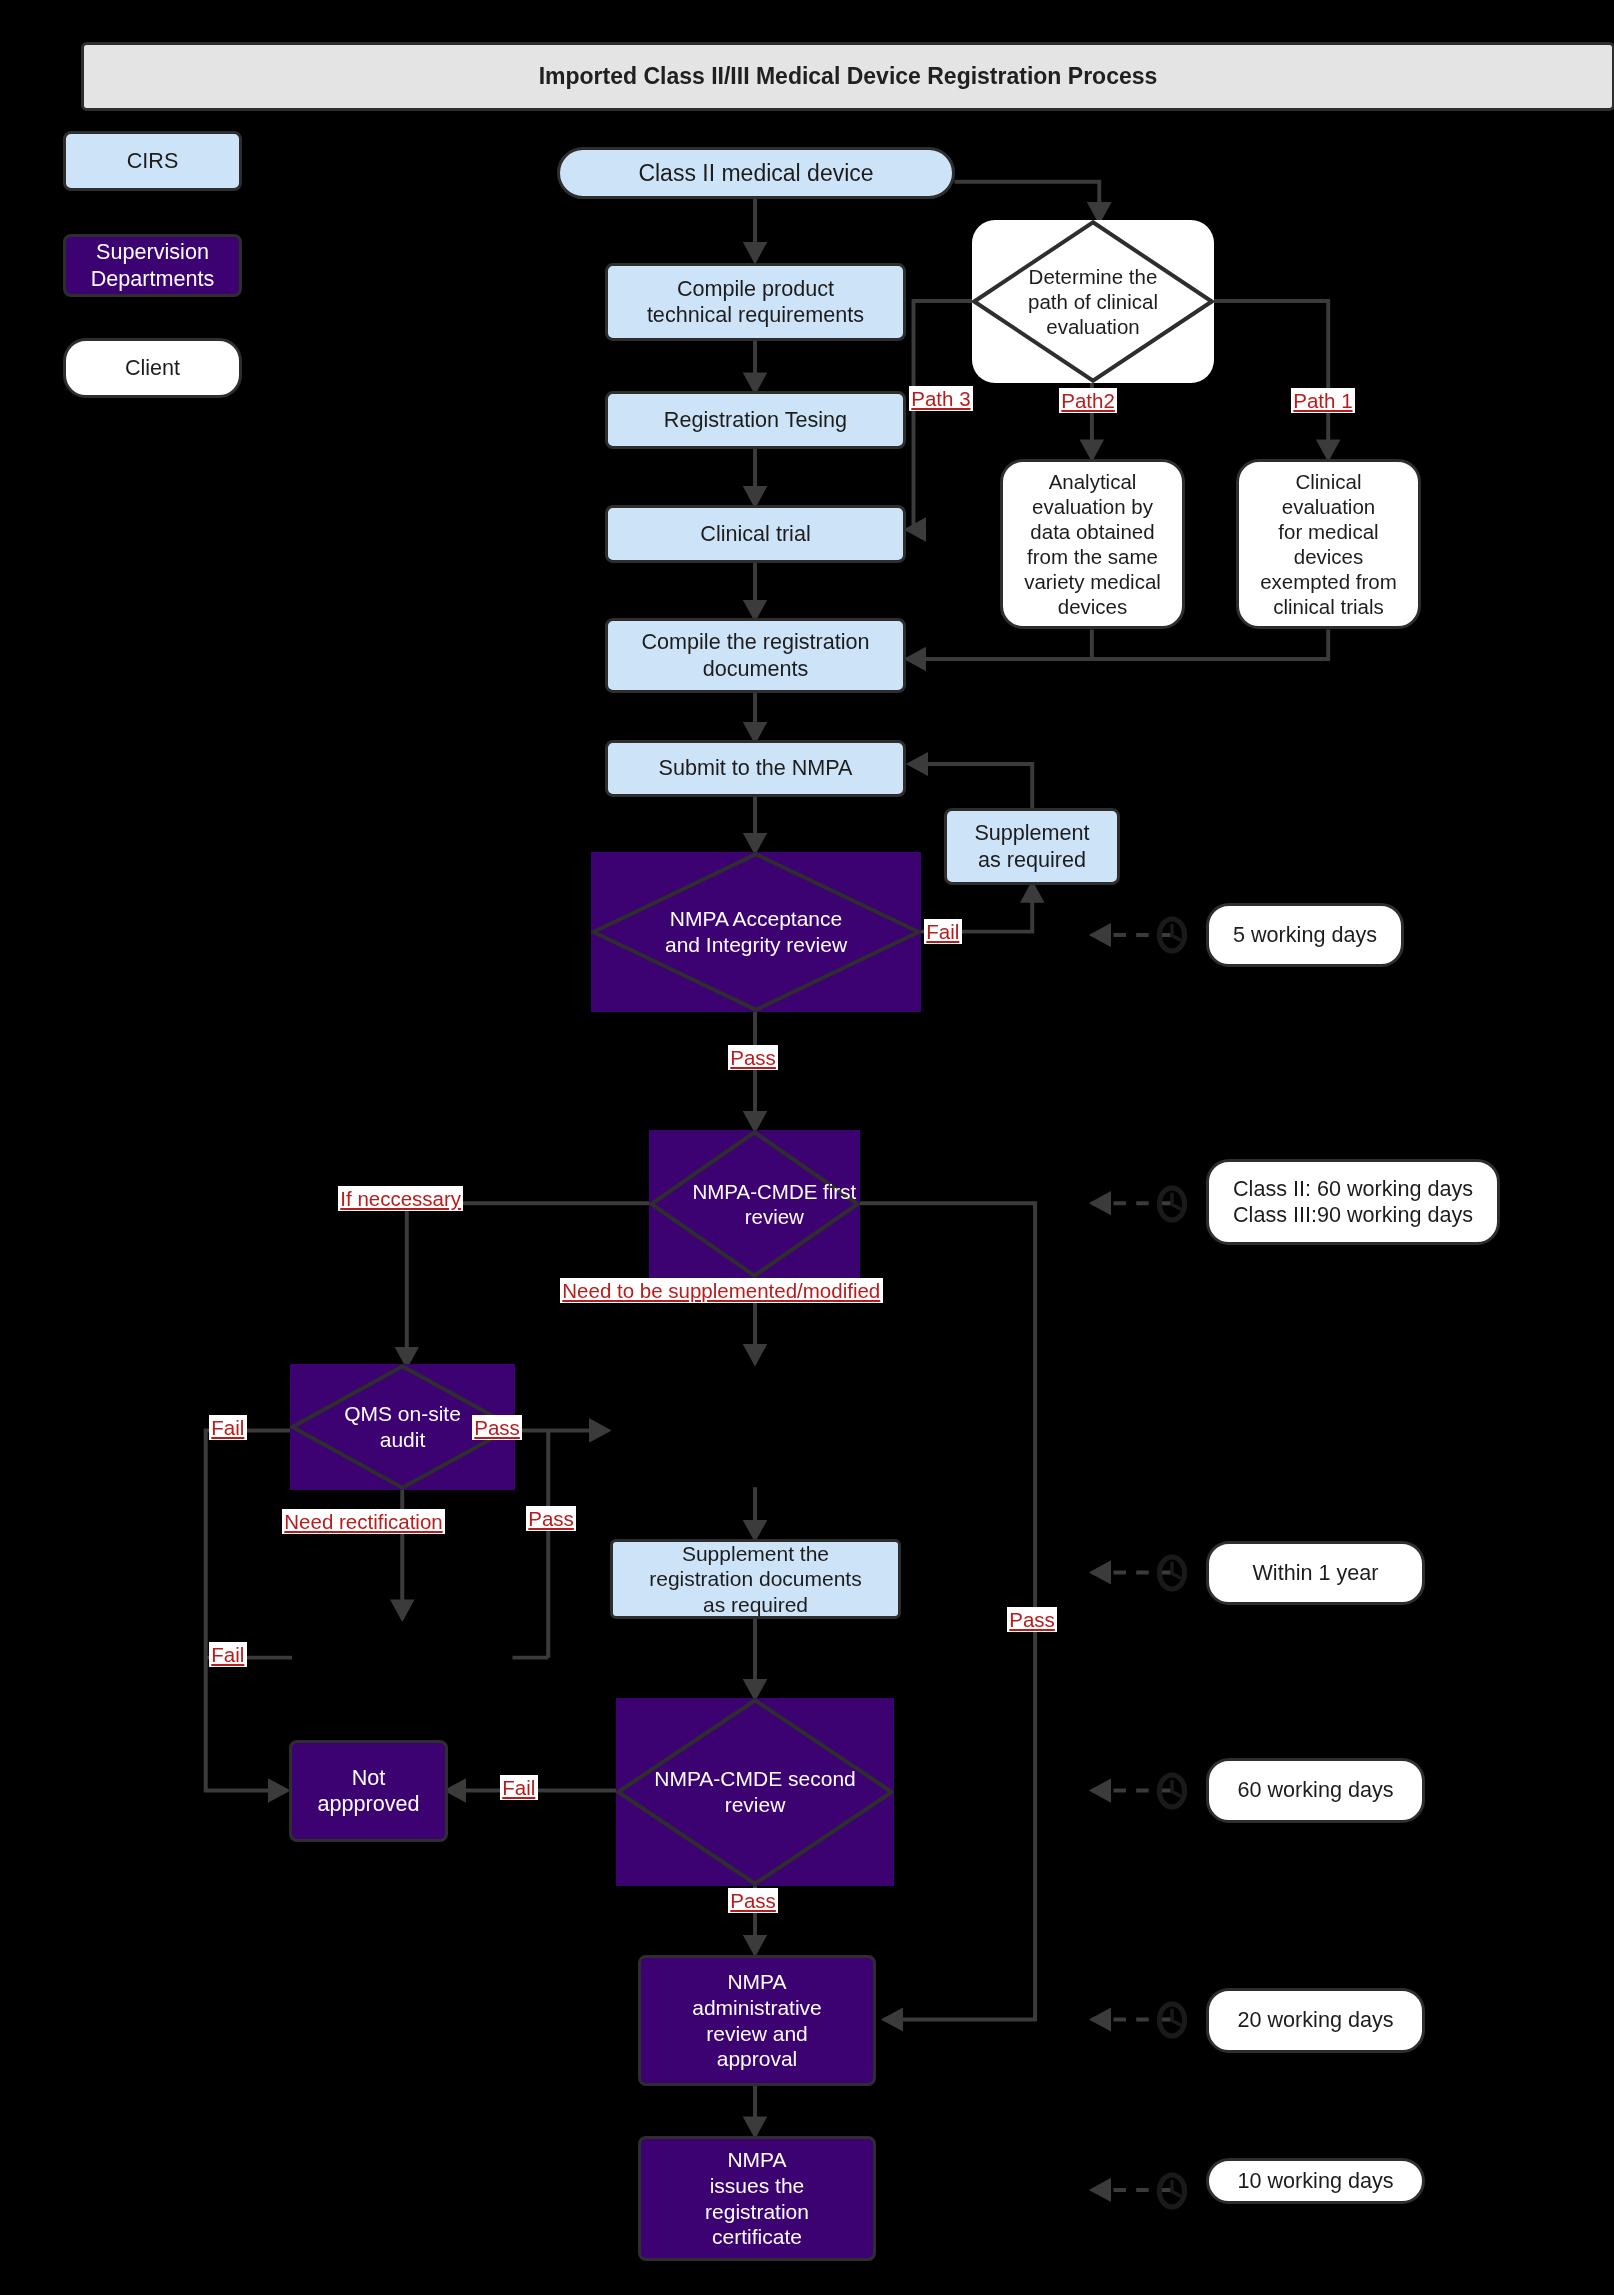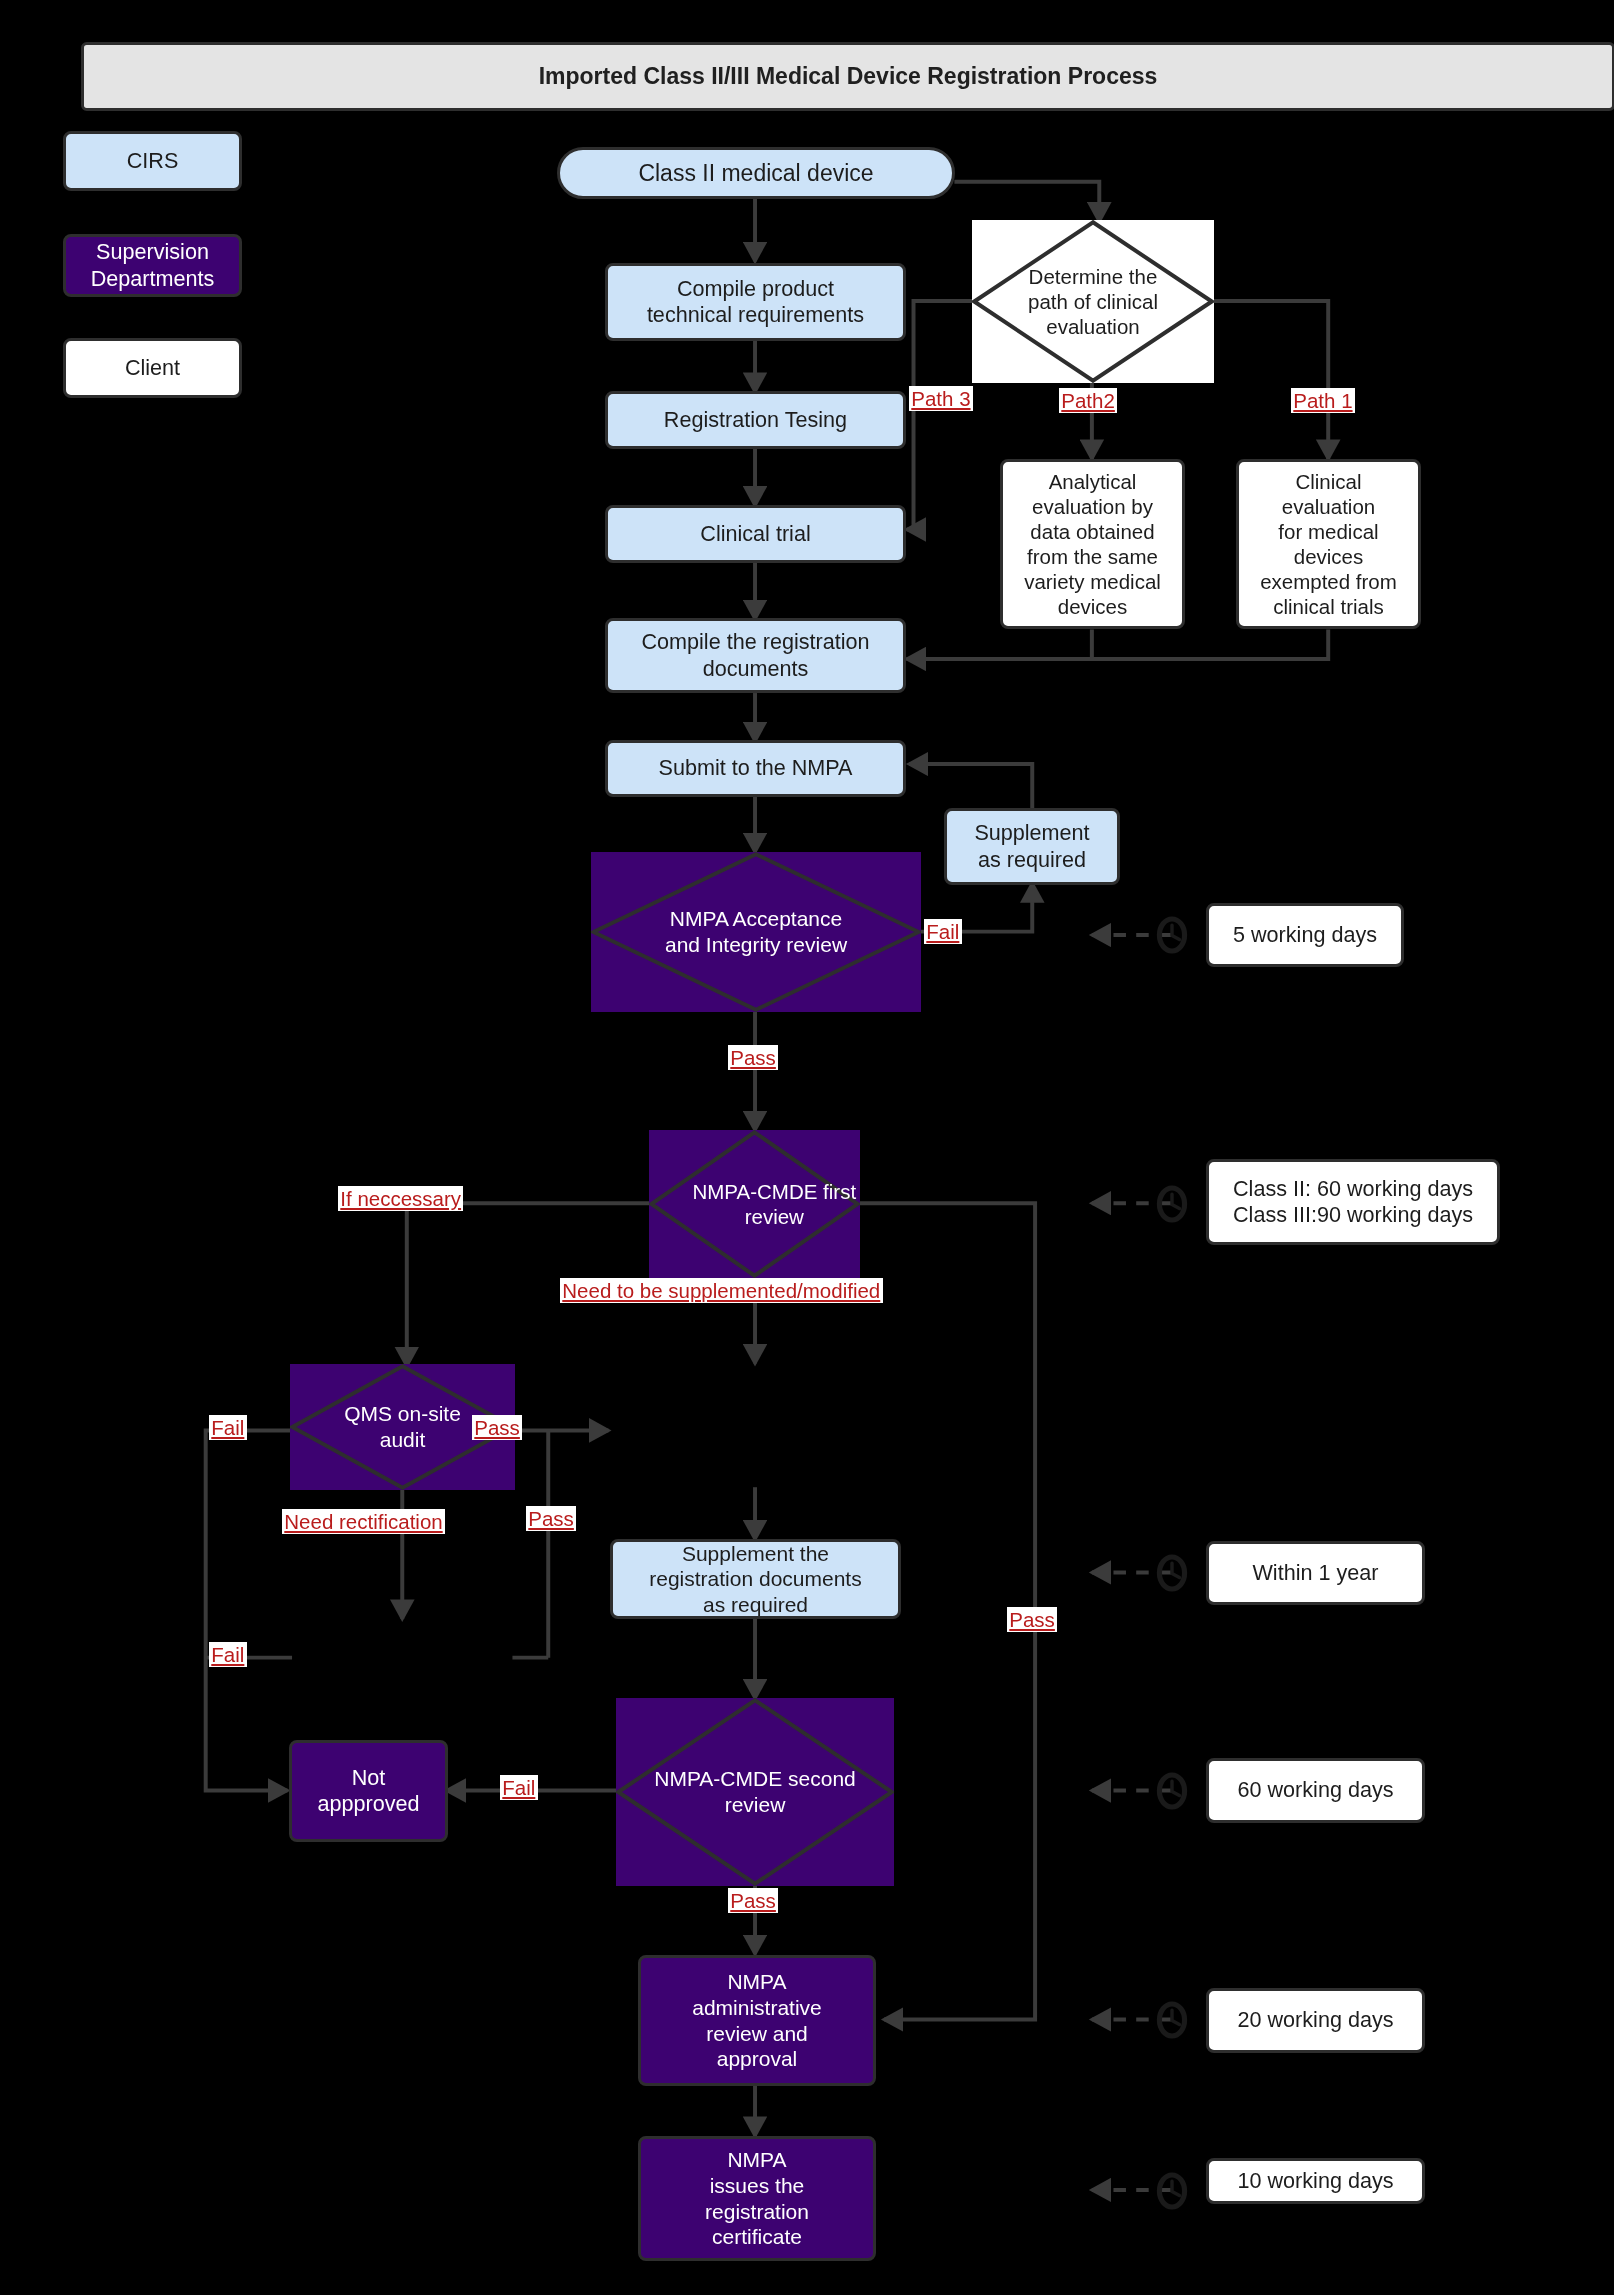--- a/index.html
+++ b/index.html
@@ -14,21 +14,21 @@
   
   .node{
     position:absolute;box-sizing:border-box;
     display:flex;align-items:center;justify-content:center;text-align:center;
     border:3.4px solid #2e2e2e;border-radius:8px;
     line-height:1.22;white-space:pre-line;
     z-index:5;
   }
   .blue  {background:#cde3f8;color:#1d1d1d;}
   .purple{background:#3d0271;color:#ffffff;}
-  .white {background:#ffffff;color:#1d1d1d;}
+  .white {background:#ffffff;color:#1d1d1d;border-radius:23px;}
   .stadium{border-radius:57px;}
 
   
   .dia{
     position:absolute;z-index:5;
     display:flex;align-items:center;justify-content:center;
   }
   .dia .shp{position:absolute;left:0;top:0;width:100%;height:100%;}
   .dia .txt{
     position:relative;z-index:2;text-align:center;white-space:pre-line;
@@ -208,21 +208,21 @@
   <div class="dia purple" style="left:290px;top:1364px;width:225px;height:126px;">
     <svg class="shp" viewBox="0 0 396 222" preserveAspectRatio="none">
       <polygon points="198,4 392,111 198,218 4,111" fill="#3d0271" stroke="#2e2e2e" stroke-width="7"></polygon>
     </svg>
     <div class="txt" style="font-size:21px;">QMS on-site
 audit</div>
   </div>
 
 
 
-  <div class="node blue" style="left:610px;top:1539px;width:291px;height:80px;font-size:21px;">Supplement the
+  <div class="node blue" style="left:610px;top:1539px;width:291px;height:80px;font-size:21px;border-radius:6px;">Supplement the
 registration documents
 as required</div>
 
   <div class="node purple" style="left:289px;top:1740px;width:159px;height:102px;font-size:21.6px;">Not
 appproved</div>
 
   <div class="dia purple" style="left:616px;top:1698px;width:278px;height:188px;">
     <svg class="shp" viewBox="0 0 490 330" preserveAspectRatio="none">
       <polygon points="245,4 486,165 245,326 4,165" fill="#3d0271" stroke="#2e2e2e" stroke-width="7"></polygon>
     </svg>

